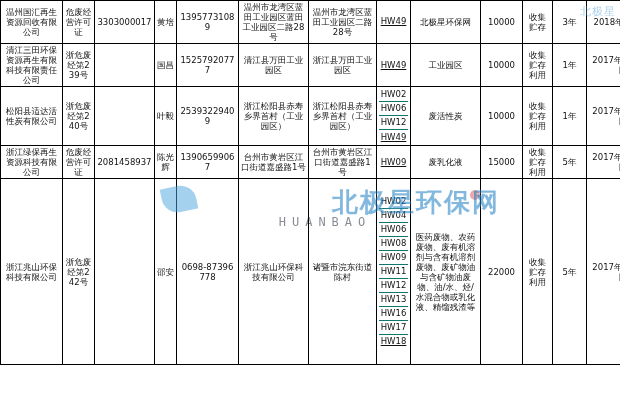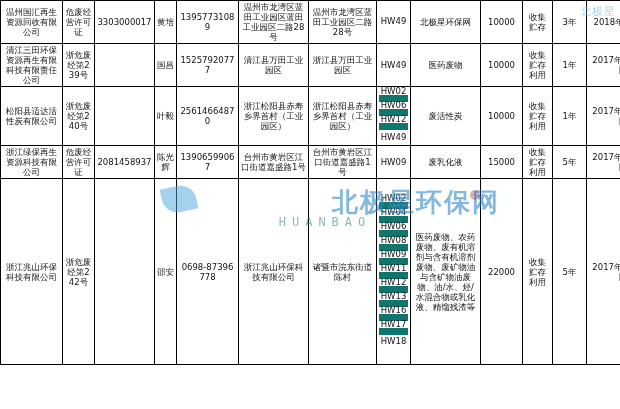--- a/index.html
+++ b/index.html
@@ -37,29 +37,29 @@
   }
   .codecell {
     padding: 0;
   }
   .codelist {
     display: flex;
     flex-direction: column;
     justify-content: flex-start;
   }
   .codelist div {
-    border-bottom: 7px solid #0f766e;
+    border-bottom: 1px solid #0f766e;
     line-height: 1.55;
     height: 14px;
     box-sizing: border-box;
     display: flex;
     align-items: center;
     justify-content: center;
   }
-  .codelist div:last-child { border-bottom: none; }
+  .codelist div:last-child { border-bottom: none; text-decoration: underline; }
   .wm {
     position: absolute;
     left: 0; top: 0;
     width: 620px; height: 409px;
     pointer-events: none;
     z-index: 5;
   }
   .wm-main {
     position: absolute;
     left: 150px;
@@ -72,21 +72,21 @@
     font-weight: bold;
     letter-spacing: 2px;
     text-shadow: 0 0 2px rgba(255,255,255,.8);
   }
   .wm-sub {
     position: absolute;
     left: 150px;
     top: 215px;
     width: 350px;
     text-align: center;
-    color: #0f766e;
+    color: #0f172a;
     opacity: .5;
     font-size: 12px;
     letter-spacing: 6px;
     font-family: "DejaVu Sans Mono", "Liberation Mono", monospace;
   }
   .wm-right {
     position: absolute;
     right: 4px;
     top: 4px;
     color: #4a9ad4;
@@ -166,33 +166,33 @@
       <td></td>
       <td>国昌</td>
       <td>15257920777</td>
       <td>清江县万田工业园区</td>
       <td>浙江县万田工业园区</td>
       <td class="codecell">
         <div class="codelist">
           <div>HW49</div>
         </div>
       </td>
-      <td>医药废物</td>
+      <td>工业园区</td>
       <td>10000</td>
       <td>收集 贮存 利用</td>
       <td>1年</td>
       <td>2017年10月16日</td>
     </tr>
 
     <tr>
       <td>松阳县适达活性炭有限公司</td>
       <td>浙危废经第240号</td>
       <td></td>
       <td>叶毅</td>
-      <td>25614664870</td>
+      <td>25393229409</td>
       <td>浙江松阳县赤寿乡界首村（工业园区）</td>
       <td>浙江松阳县赤寿乡界首村（工业园区）</td>
       <td class="codecell">
         <div class="codelist">
           <div>HW02</div>
           <div>HW06</div>
           <div>HW12</div>
           <div>HW49</div>
         </div>
       </td>

